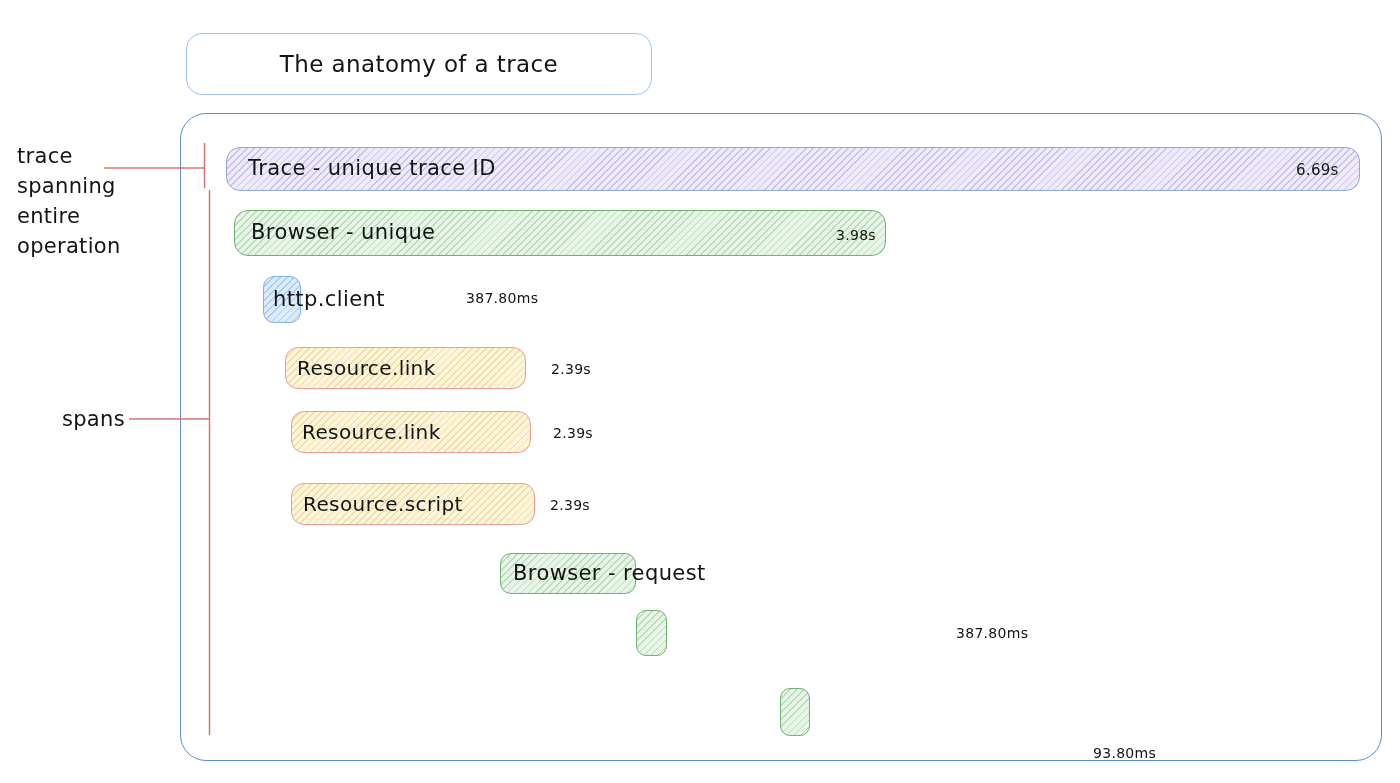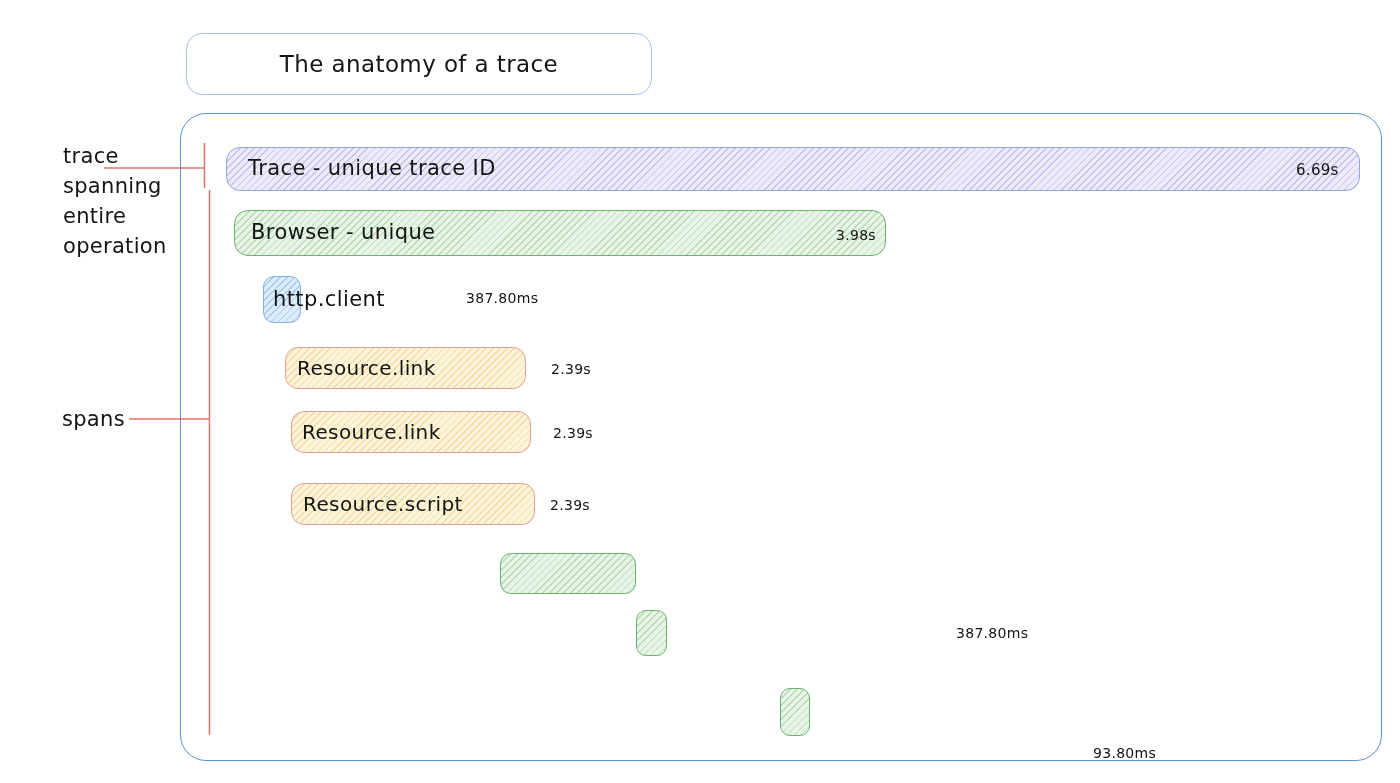--- a/index.html
+++ b/index.html
@@ -33,21 +33,21 @@
     border-radius: 26px;
     box-sizing: border-box;
   }
   .annotation {
     position: absolute;
     font-size: 21px;
     line-height: 1.43;
     white-space: pre-line;
     letter-spacing: 0.3px;
   }
-  .annotation-trace { left: 17px; top: 141px; margin-left: 46px; }
+  .annotation-trace { left: 17px; top: 141px; }
   .annotation-spans { left: 62px; top: 404px; }
   .spans-layer {
     position: absolute;
     left: 8px; top: 0;
     width: 1400px; height: 783px;
   }
   .span-box {
     position: absolute;
     border: 1.4px solid;
     box-sizing: border-box;
@@ -102,20 +102,21 @@
       <div class="span-box" style="left: 277px; top: 347px; width: 241px; height: 42px; border-radius: 13px; border-color: rgb(236, 158, 150); background-color: rgb(253, 244, 218); background-image: repeating-linear-gradient(315deg, rgb(238, 221, 166) 0px, rgb(238, 221, 166) 1.2px, transparent 1.2px, transparent 5px);"></div>
       <div class="span-label" style="left: 289px; top: 357px; font-size: 20px;">Resource.link</div>
       <div class="span-duration" style="left: 543px; top: 362px; font-size: 14px;">2.39s</div>
       <div class="span-box" style="left: 283px; top: 411px; width: 240px; height: 42px; border-radius: 13px; border-color: rgb(236, 158, 150); background-color: rgb(253, 244, 218); background-image: repeating-linear-gradient(315deg, rgb(238, 221, 166) 0px, rgb(238, 221, 166) 1.2px, transparent 1.2px, transparent 5px);"></div>
       <div class="span-label" style="left: 294px; top: 421px; font-size: 20px;">Resource.link</div>
       <div class="span-duration" style="left: 545px; top: 426px; font-size: 14px;">2.39s</div>
       <div class="span-box" style="left: 283px; top: 483px; width: 244px; height: 42px; border-radius: 13px; border-color: rgb(236, 158, 150); background-color: rgb(253, 244, 218); background-image: repeating-linear-gradient(315deg, rgb(238, 221, 166) 0px, rgb(238, 221, 166) 1.2px, transparent 1.2px, transparent 5px);"></div>
       <div class="span-label" style="left: 295px; top: 493px; font-size: 20px;">Resource.script</div>
       <div class="span-duration" style="left: 542px; top: 498px; font-size: 14px;">2.39s</div>
       <div class="span-box" style="left: 492px; top: 553px; width: 136px; height: 41px; border-radius: 11px; border-color: rgb(109, 179, 109); background-color: rgb(231, 244, 231); background-image: repeating-linear-gradient(315deg, rgb(183, 220, 183) 0px, rgb(183, 220, 183) 1.2px, transparent 1.2px, transparent 5px);"></div>
+      <div class="span-label" style="left: 505px; top: 562px; font-size: 21px;">Browser - request</div>
       <div class="span-box" style="left: 628px; top: 610px; width: 31px; height: 46px; border-radius: 10px; border-color: rgb(109, 179, 109); background-color: rgb(231, 244, 231); background-image: repeating-linear-gradient(315deg, rgb(183, 220, 183) 0px, rgb(183, 220, 183) 1.2px, transparent 1.2px, transparent 5px);"></div>
       <div class="span-duration" style="left: 948px; top: 626px; font-size: 14px;">387.80ms</div>
       <div class="span-box" style="left: 772px; top: 688px; width: 30px; height: 48px; border-radius: 10px; border-color: rgb(109, 179, 109); background-color: rgb(231, 244, 231); background-image: repeating-linear-gradient(315deg, rgb(183, 220, 183) 0px, rgb(183, 220, 183) 1.2px, transparent 1.2px, transparent 5px);"></div>
       <div class="span-duration" style="left: 1085px; top: 706px; font-size: 14px; margin-top: 40px;">93.80ms</div>
     </div>
 
   <svg class="pointer-svg" viewBox="0 0 1400 783" xmlns="http://www.w3.org/2000/svg">
     <line x1="104" y1="168" x2="204" y2="168" stroke="#e0726a" stroke-width="1.5"></line>
     <line x1="204.5" y1="143" x2="204.5" y2="188" stroke="#e0726a" stroke-width="1.5"></line>
     <line x1="209.5" y1="190" x2="209.5" y2="735" stroke="#e0726a" stroke-width="1.5"></line>

